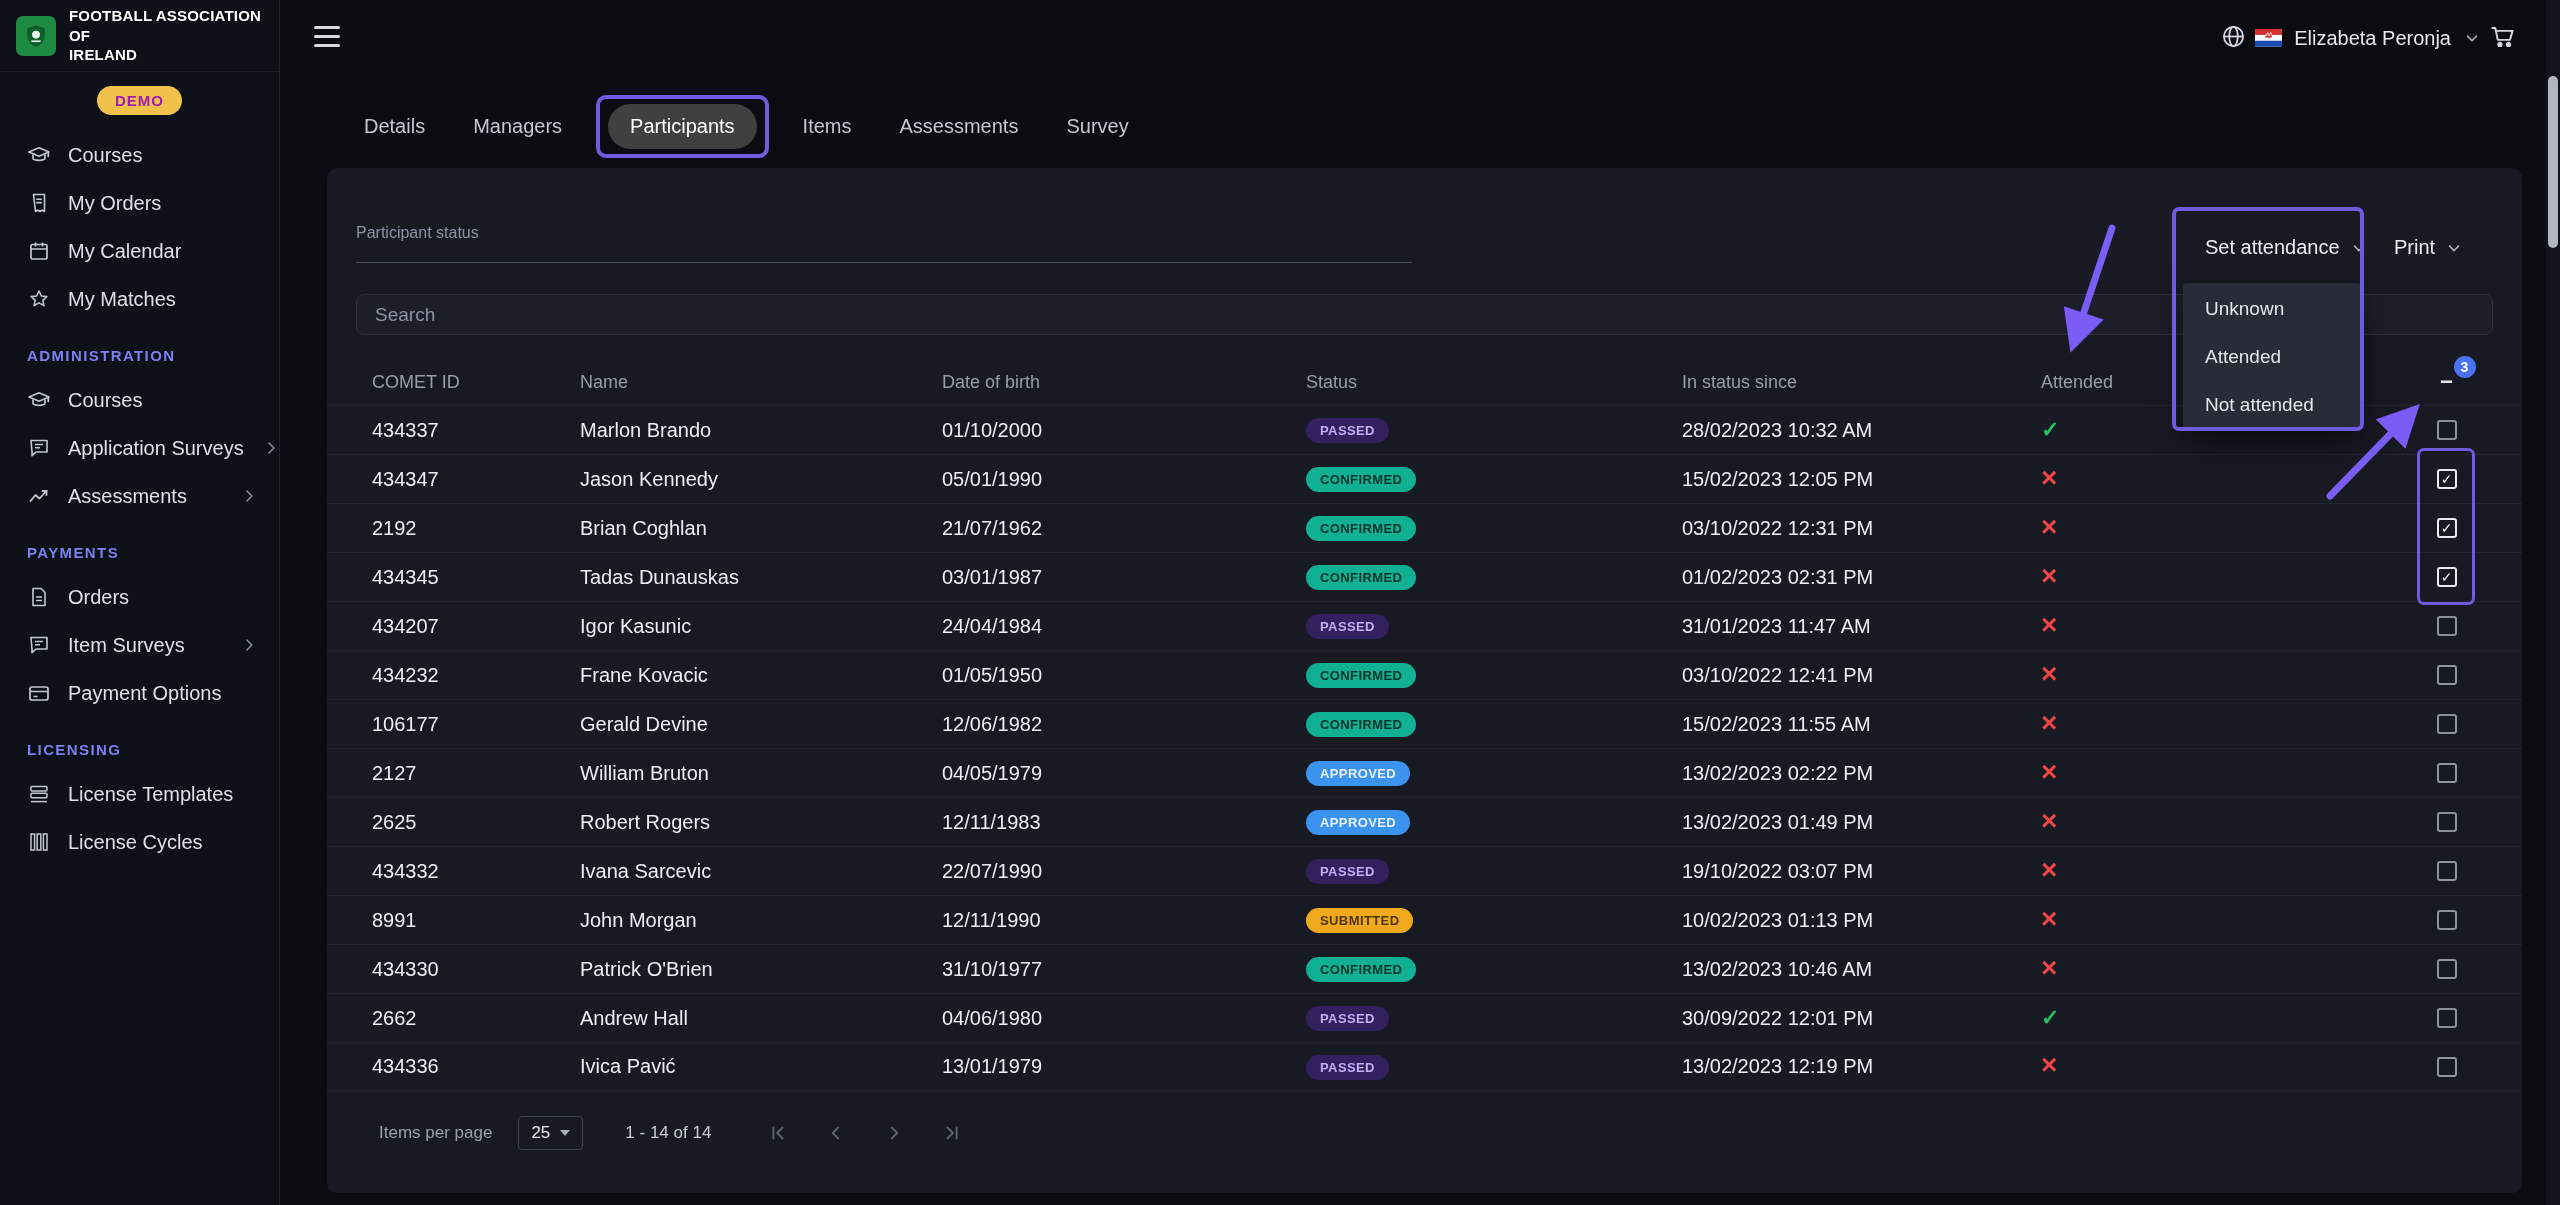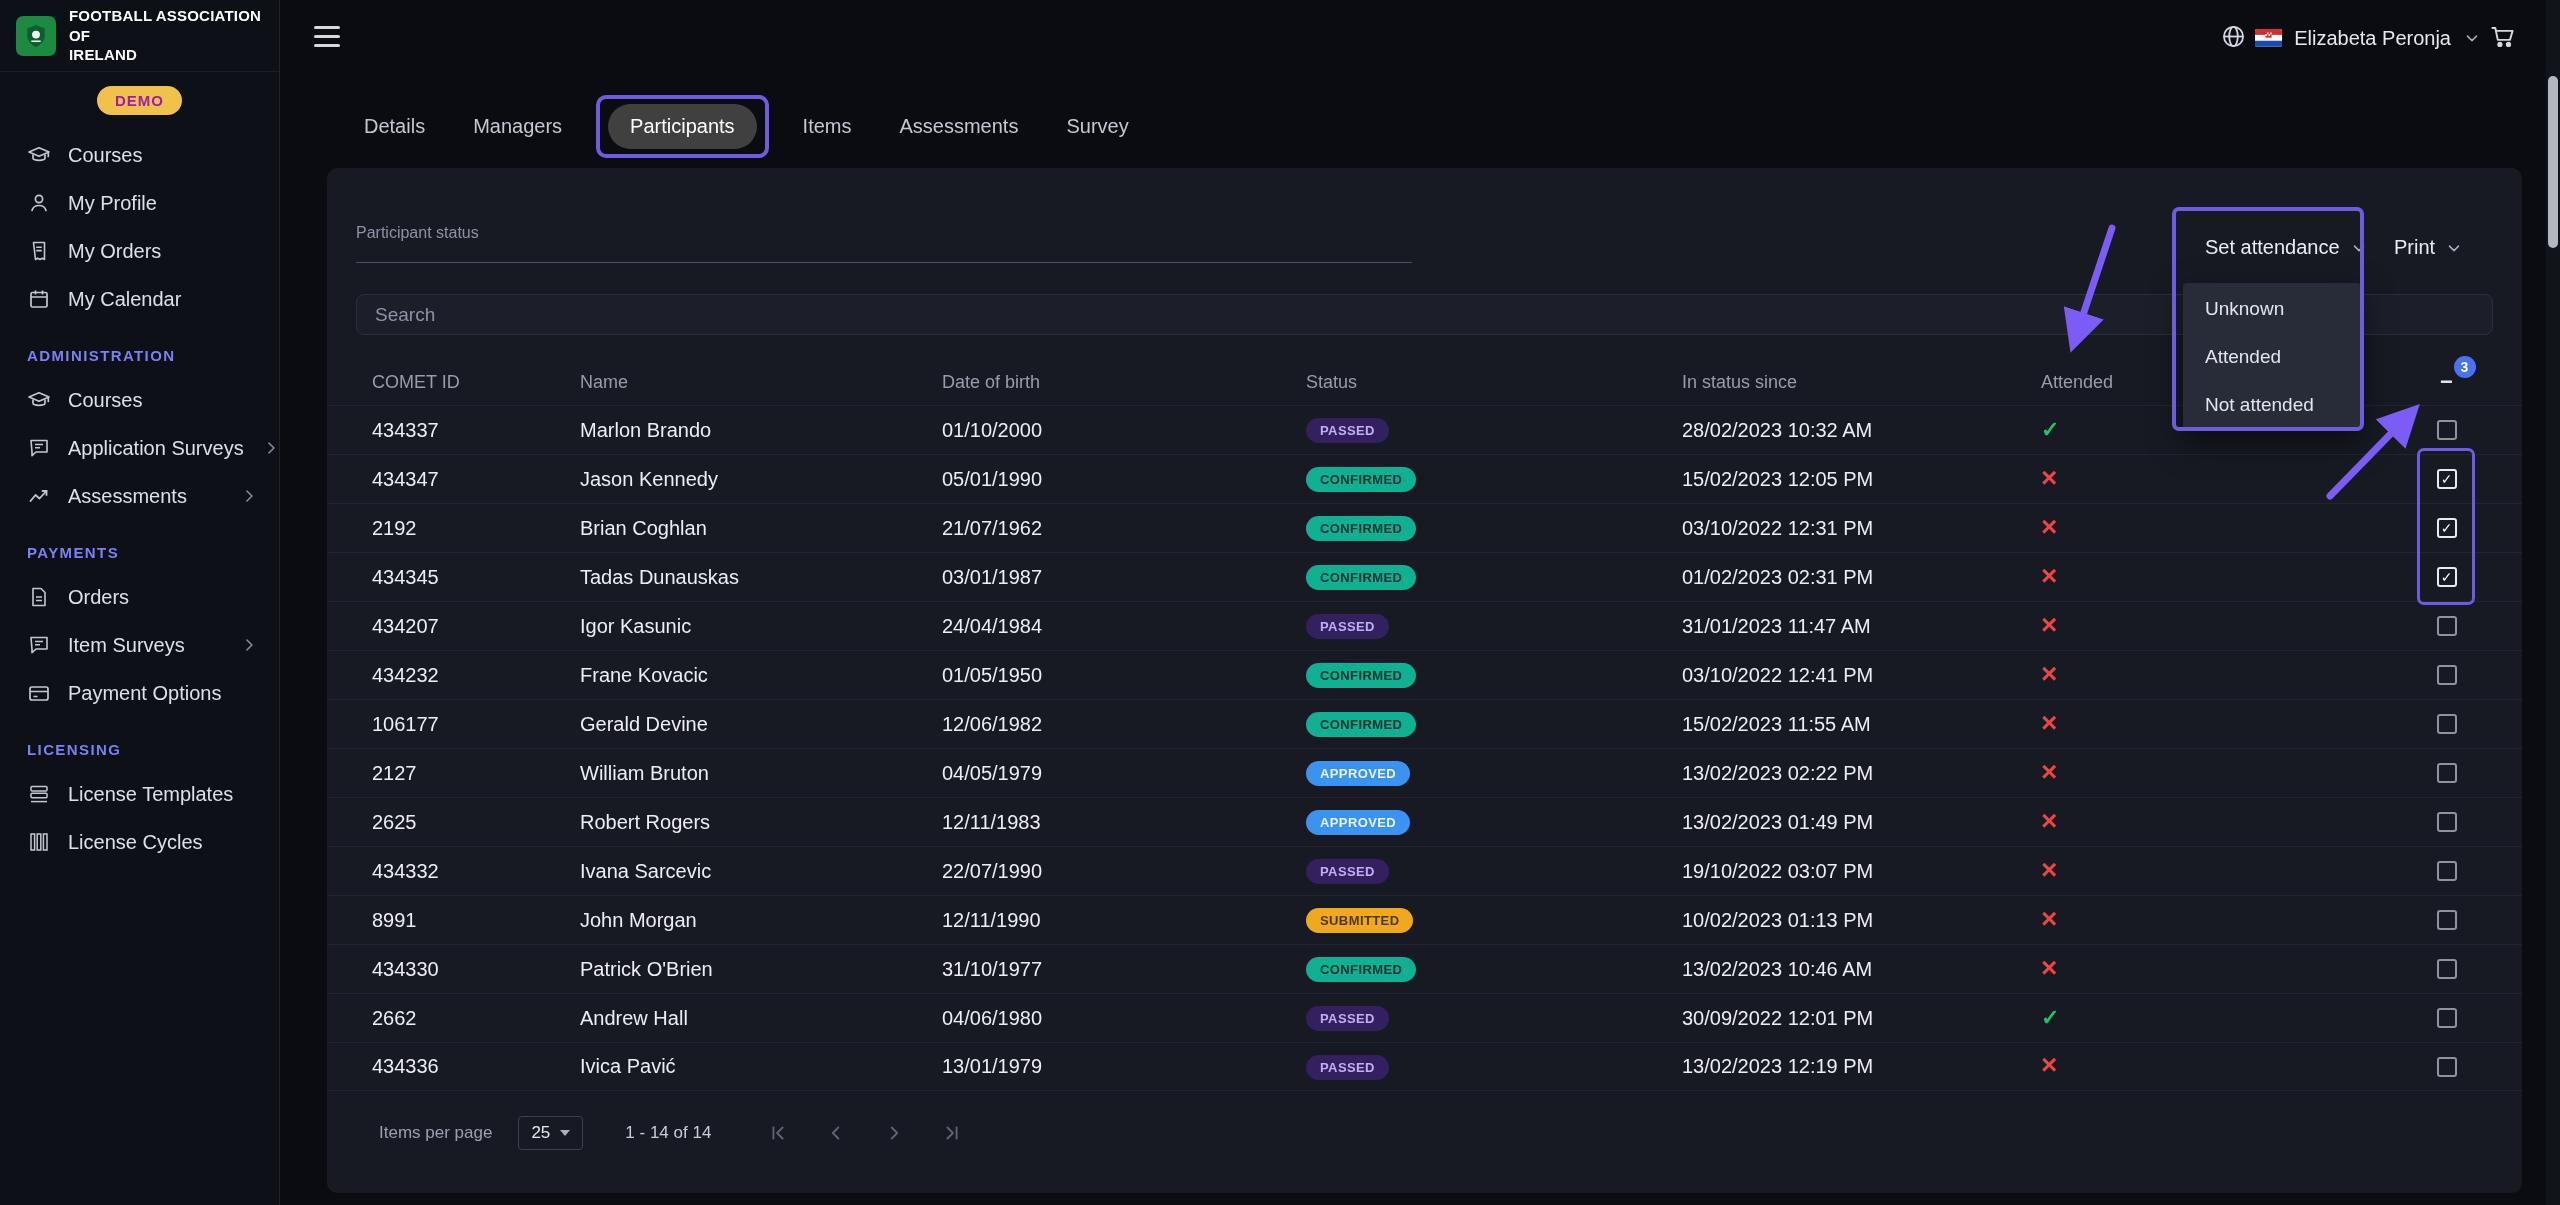--- a/index.html
+++ b/index.html
@@ -120,44 +120,43 @@
             <svg viewBox="0 0 24 24" fill="none" stroke="currentColor" stroke-width="1.7">
               <path d="M2 9l10-4.2L22 9l-10 4.2z" stroke-linejoin="round"></path>
               <path d="M6 11.4v3.6c0 1.3 2.7 2.3 6 2.3s6-1 6-2.3v-3.6"></path>
               <path d="M21.3 9.8v4.4"></path>
             </svg>
           </span>
           <span class="nav-label">Courses</span>
         </div>
         <div class="nav-item">
           <span class="nav-icon">
-            <svg viewBox="0 0 24 24" fill="none" stroke="currentColor" stroke-width="1.7">
-              <circle cx="12" cy="8" r="3.6"></circle>
-              <path d="M5 19.5c.8-3.3 3.6-5 7-5s6.2 1.7 7 5" stroke-linecap="round"></path>
-            </svg>
-          </span>
-          <span class="nav-label">My Profile</span>
-        </div>
-        <div class="nav-item">
-          <span class="nav-icon">
             <svg viewBox="0 0 24 24" fill="none" stroke="currentColor" stroke-width="1.6">
               <path d="M6.5 3.5h11v17l-2.2-1.4-2.3 1.4-2.3-1.4-2.2 1.4z" stroke-linejoin="round"></path>
               <path d="M9.2 8.2h5.6M9.2 11.6h5.6"></path>
             </svg>
           </span>
           <span class="nav-label">My Orders</span>
         </div>
         <div class="nav-item">
           <span class="nav-icon">
             <svg viewBox="0 0 24 24" fill="none" stroke="currentColor" stroke-width="1.7">
               <rect x="4" y="5.5" width="16" height="14.5" rx="1.5"></rect>
               <path d="M4 10h16M8.5 3.5v4M15.5 3.5v4"></path>
             </svg>
           </span>
           <span class="nav-label">My Calendar</span>
+        </div>
+        <div class="nav-item">
+          <span class="nav-icon">
+            <svg viewBox="0 0 24 24" fill="none" stroke="currentColor" stroke-width="1.6">
+              <path d="M12 4l2.4 5 5.4.6-4 3.7 1.1 5.3L12 15.9 7.1 18.6l1.1-5.3-4-3.7 5.4-.6z" stroke-linejoin="round"></path>
+            </svg>
+          </span>
+          <span class="nav-label">My Matches</span>
         </div>
         <div class="nav-header">ADMINISTRATION</div>
         <div class="nav-item">
           <span class="nav-icon">
             <svg viewBox="0 0 24 24" fill="none" stroke="currentColor" stroke-width="1.7">
               <path d="M2 9l10-4.2L22 9l-10 4.2z" stroke-linejoin="round"></path>
               <path d="M6 11.4v3.6c0 1.3 2.7 2.3 6 2.3s6-1 6-2.3v-3.6"></path>
               <path d="M21.3 9.8v4.4"></path>
             </svg>
           </span>

